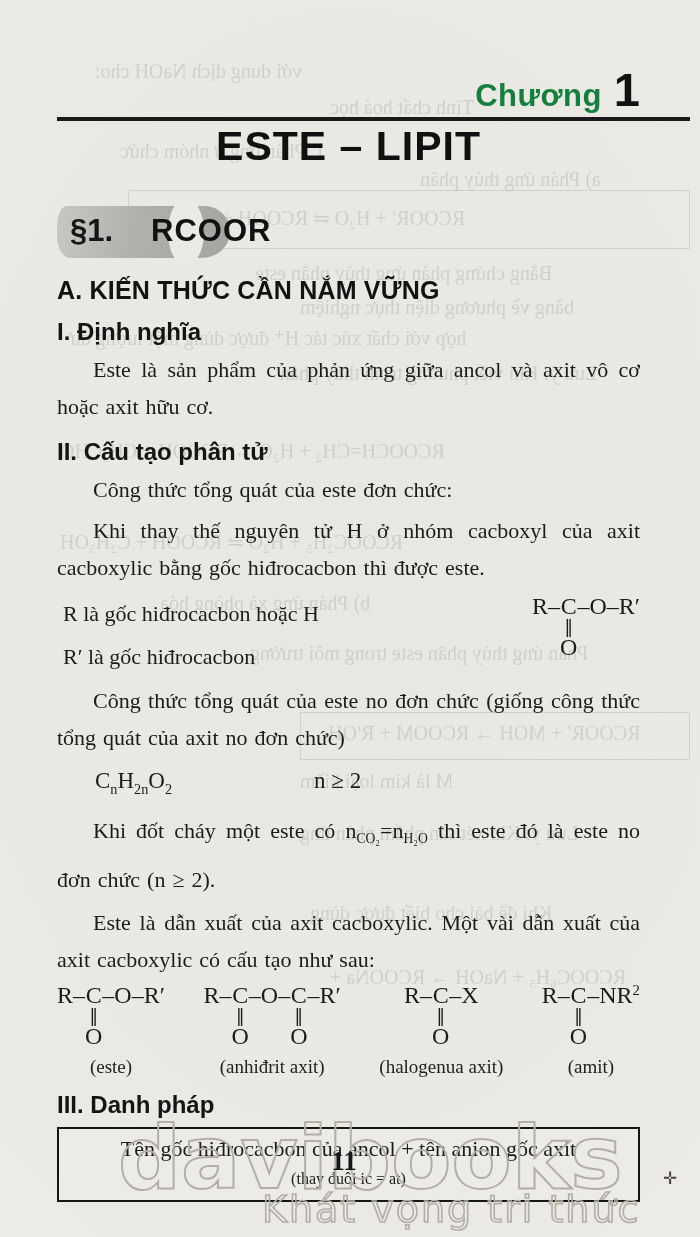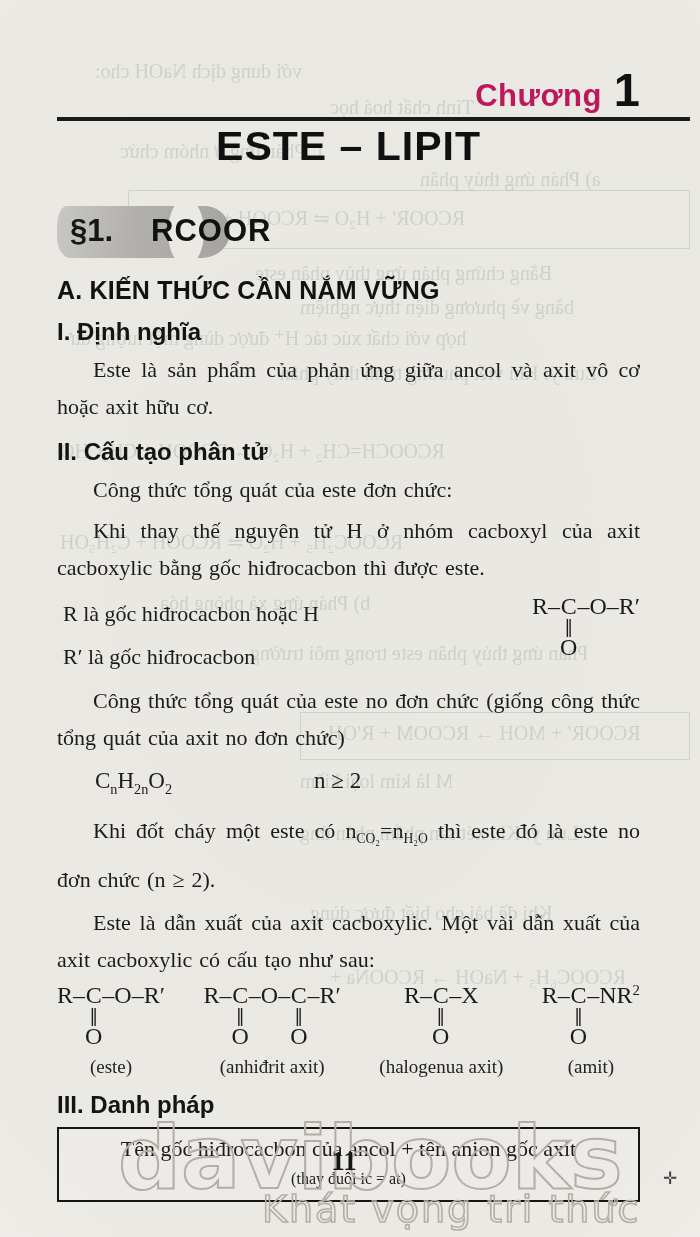--- a/index.html
+++ b/index.html
@@ -19,21 +19,21 @@
     font-size:20px;color:#96a296;opacity:.33;filter:blur(.7px);
     white-space:nowrap;
   }
   .bleed .ghost-box{
     position:absolute;border:1.6px solid rgba(145,158,145,.30);
     filter:blur(.5px);
   }
   
   .page{position:absolute;inset:0;z-index:1;padding:62px 60px 0 57px;box-sizing:border-box;}
   .chapter-line{display:flex;justify-content:flex-end;align-items:baseline;gap:12px;height:46px;}
-  .chapter-word{font-family:"Liberation Sans","DejaVu Sans",sans-serif;font-weight:bold;font-size:31px;letter-spacing:.5px;color:#be185d;}
+  .chapter-word{font-family:"Liberation Sans","DejaVu Sans",sans-serif;font-weight:bold;font-size:31px;letter-spacing:.5px;color:#15803d;}
   .chapter-num{font-family:"Liberation Sans","DejaVu Sans",sans-serif;font-weight:bold;font-size:47px;color:#111;}
   .rule{height:3.6px;background:#1a1a1a;margin:9px -50px 2px 0;}
   .chapter-title{text-align:center;font-family:"Liberation Sans","DejaVu Sans",sans-serif;font-weight:bold;font-size:41px;letter-spacing:1px;color:#101010;line-height:46px;}
   
   .section-row{position:relative;height:54px;margin-top:36px;}
   .ribbon{
     position:absolute;left:0;top:1px;width:173px;height:52px;
     background:linear-gradient(97deg,#c9c7c3 0%,#b2b0ac 45%,#a6a4a0 100%);
     border-radius:10px 26px 30px 14px / 42% 52% 52% 42%;
   }

